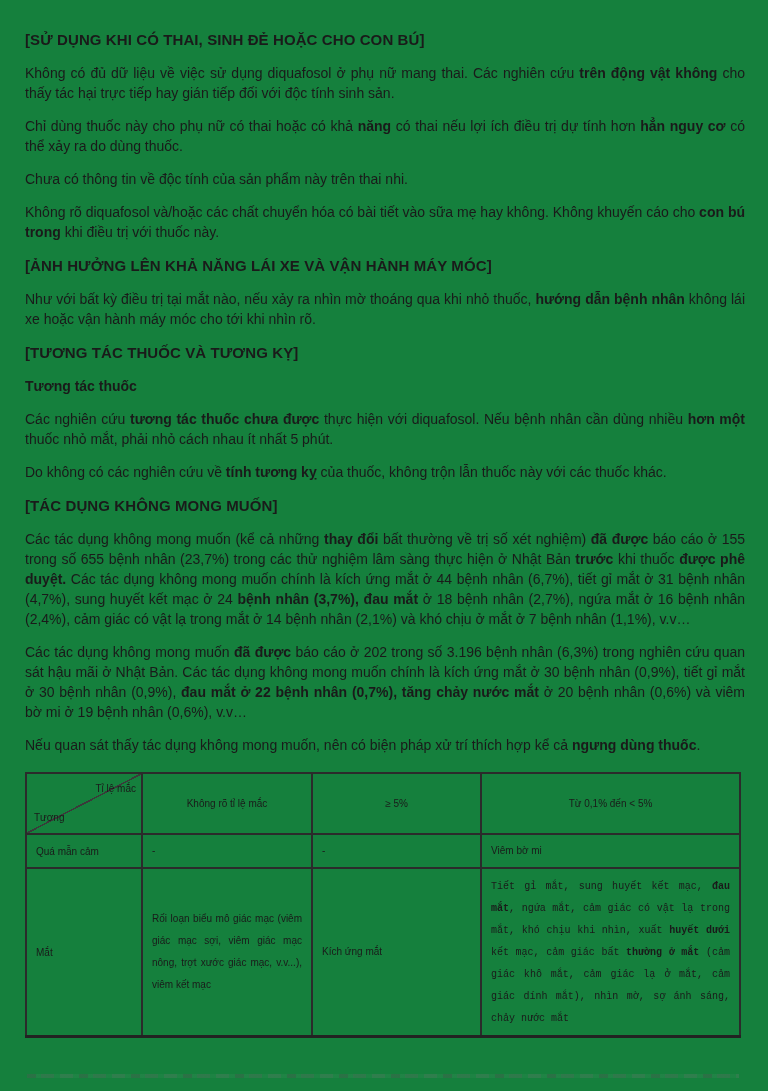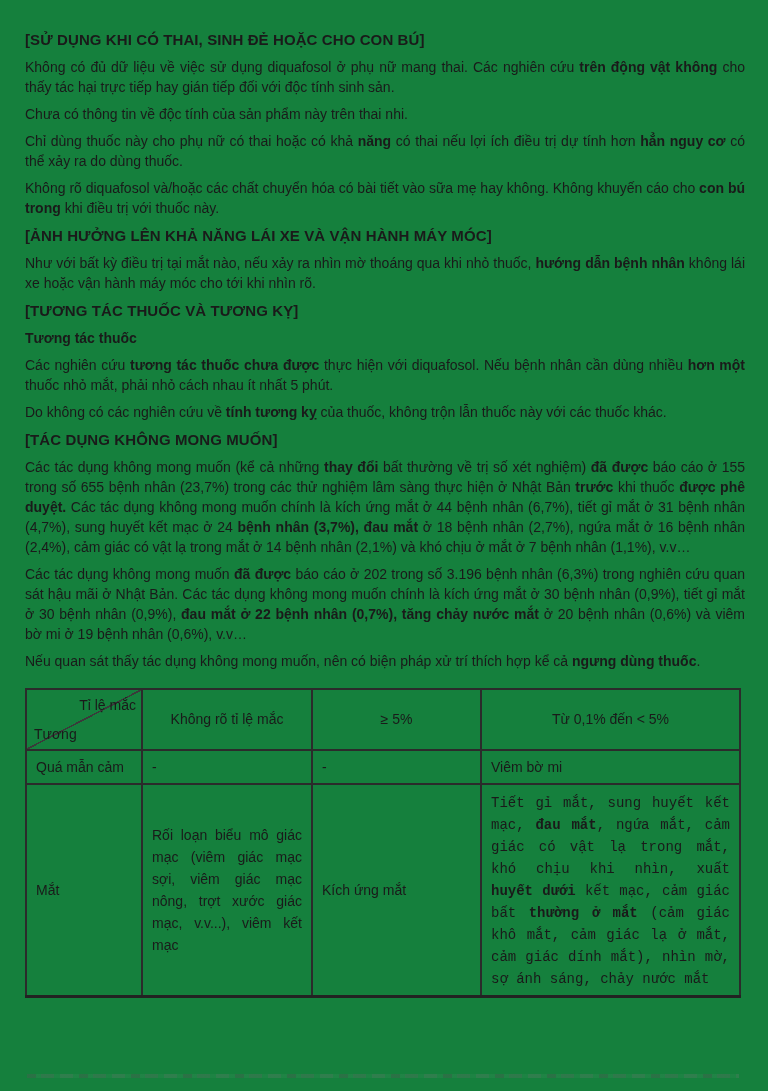--- a/index.html
+++ b/index.html
@@ -14,21 +14,21 @@
     box-sizing: border-box;
     padding: 29px 23px 0 25px;
     background: #15803d;
     font-family: "Liberation Sans", sans-serif;
     font-size: 14px;
     line-height: 20px;
     color: #1a1a1a;
     overflow: hidden;
   }
   .blk { margin: 0; }
-  .blk + .blk { margin-top: 7px; }
+  .blk + .blk { margin-top: 13px; }
   .h {
     font-size: 15px;
     font-weight: 700;
     line-height: 21px;
     letter-spacing: 0.1px;
   }
   .sh {
     font-weight: 700;
     line-height: 20px;
   }
@@ -39,21 +39,21 @@
 
   table.adr {
     border-collapse: collapse;
     margin-top: 17px;
     width: 714px;
     table-layout: fixed;
   }
   table.adr th, table.adr td {
     border: 2px solid #2b2b2b;
     font-weight: 400;
-    font-size: 14px;
+    font-size: 10px;
     color: #1a1a1a;
     box-sizing: border-box;
   }
   table.adr { border-bottom: 3px solid #222; }
   th.colhead {
     text-align: center;
     vertical-align: middle;
     height: 61px;
     padding: 4px 8px;
     line-height: 19px;
@@ -117,23 +117,23 @@
 </style>
 </head>
 <body>
 
 <div class="page">
 
   <div class="blk h">[SỬ DỤNG KHI CÓ THAI, SINH ĐẺ HOẶC CHO CON BÚ]</div>
 
   <p class="blk p"><span>Không có đủ dữ liệu về việc sử dụng diquafosol ở phụ nữ mang thai. Các nghiên cứu </span><b>trên động vật không</b><span> cho thấy tác hại trực tiếp hay gián tiếp đối với độc tính sinh sản.</span></p>
 
+  <p class="blk p"><span>Chỉ dùng thuốc này cho phụ nữ có thai hoặc có khả </span><b>năng</b><span> có thai nếu lợi ích điều trị dự tính hơn </span><b>hẳn nguy cơ</b><span> có thể xảy ra do dùng thuốc.</span></p>
+
   <p class="blk p"><span>Chưa có thông tin về độc tính của sản phẩm này trên thai nhi.</span></p>
-
-  <p class="blk p"><span>Chỉ dùng thuốc này cho phụ nữ có thai hoặc có khả </span><b>năng</b><span> có thai nếu lợi ích điều trị dự tính hơn </span><b>hẳn nguy cơ</b><span> có thể xảy ra do dùng thuốc.</span></p>
 
   <p class="blk p"><span>Không rõ diquafosol và/hoặc các chất chuyển hóa có bài tiết vào sữa mẹ hay không. Không khuyến cáo cho </span><b>con bú trong</b><span> khi điều trị với thuốc này.</span></p>
 
   <div class="blk h">[ẢNH HƯỞNG LÊN KHẢ NĂNG LÁI XE VÀ VẬN HÀNH MÁY MÓC]</div>
 
   <p class="blk p"><span>Như với bất kỳ điều trị tại mắt nào, nếu xảy ra nhìn mờ thoáng qua khi nhỏ thuốc, </span><b>hướng dẫn bệnh nhân</b><span> không lái xe hoặc vận hành máy móc cho tới khi nhìn rõ.</span></p>
 
   <div class="blk h">[TƯƠNG TÁC THUỐC VÀ TƯƠNG KỴ]</div>
 
   <div class="blk sh">Tương tác thuốc</div>

